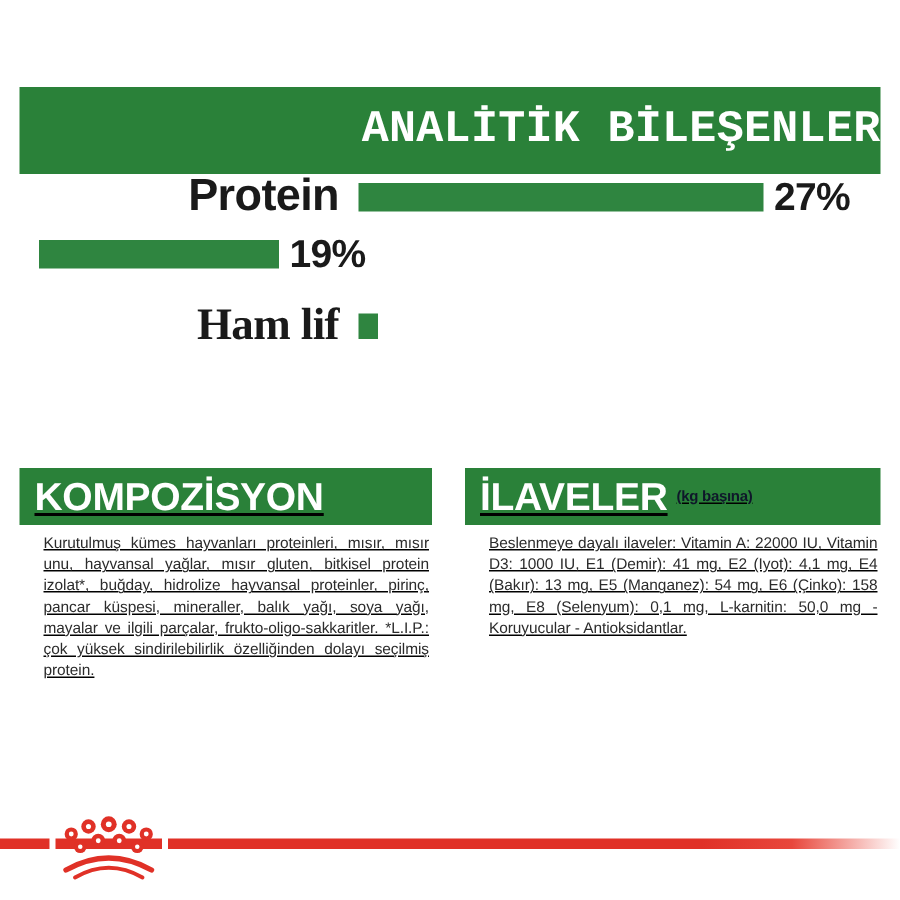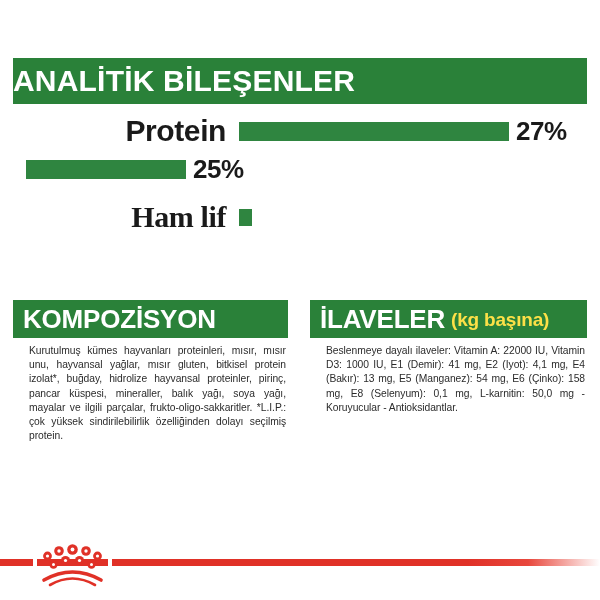--- a/index.html
+++ b/index.html
@@ -16,22 +16,23 @@
   .hdr{
     background:#2a8139;
     color:#ffffff;
     display:flex;
     align-items:center;
     font-weight:bold;
     letter-spacing:-0.3px;
   }
   .hdr-main{
     position:absolute;
-    left:13px;top:58px;width:574px;height:46px;
-    justify-content:flex-start;
+    left:13px;top:58px;width:574px;height:58px;
+    justify-content:flex-end;
+    font-family:Liberation Mono, monospace;
   }
   .hdr-main .t{
     font-size:30px;
     line-height:30px;
     letter-spacing:0.2px;
   }
 
   
   .analysis{
     position:absolute;left:13px;top:112px;width:574px;height:115px;
@@ -72,44 +73,44 @@
     font-size:26px;
     font-weight:bold;
     color:#1a1a1a;
     margin-left:7px;
     line-height:26px;
     letter-spacing:-0.5px;
     white-space:nowrap;
   }
 
   
-  .col{position:absolute;top:300px;}
+  .col{position:absolute;top:312px;text-decoration:underline;}
   .col-left{left:13px;width:275px;}
   .col-right{left:310px;width:277px;}
 
   .col .hdr-bar{
     height:38px;
     background:#2a8139;
     display:flex;
     align-items:center;
     padding-left:10px;
     box-sizing:border-box;
   }
   .col .hdr-bar .t{
     color:#ffffff;
     font-weight:bold;
     font-size:26px;
     line-height:26px;
     letter-spacing:-0.2px;
     white-space:nowrap;
   }
   .col .hdr-bar .sub{
-    color:#fde047;
-    font-weight:bold;
-    font-size:19px;
+    color:#0f172a;
+    font-weight:bold;
+    font-size:10px;
     line-height:15px;
     margin-left:6px;
     letter-spacing:-0.2px;
     white-space:nowrap;
   }
   .col .body{
     margin-top:6px;
     font-size:10.3px;
     line-height:14.2px;
     color:#2b2b2b;
@@ -149,21 +150,21 @@
       <div class="row-label">Protein</div>
       <div class="bar-wrap">
         <div class="bar" style="width: 270px; background: rgb(47, 133, 64);"></div>
         <div class="pct">27%</div>
       </div>
     </div>
 
     <div class="row row-1">
       <div class="bar-wrap">
         <div class="bar" style="width: 160px; background: rgb(47, 133, 64);"></div>
-        <div class="pct">25%</div>
+        <div class="pct">19%</div>
       </div>
     </div>
 
     <div class="row row-2">
       <div class="row-label">Ham lif</div>
       <div class="bar-wrap">
         <div class="bar" style="width: 13px; background: rgb(47, 133, 64);"></div>
       </div>
     </div>
 

